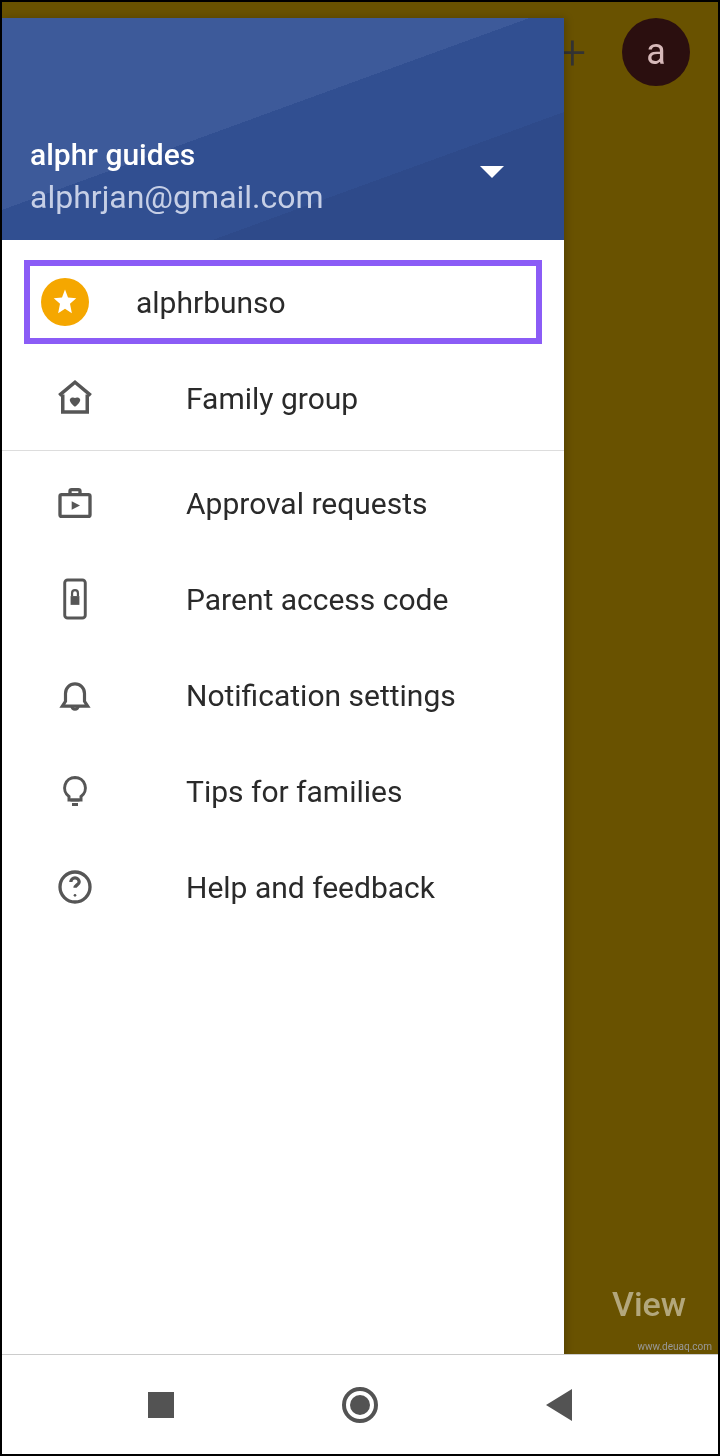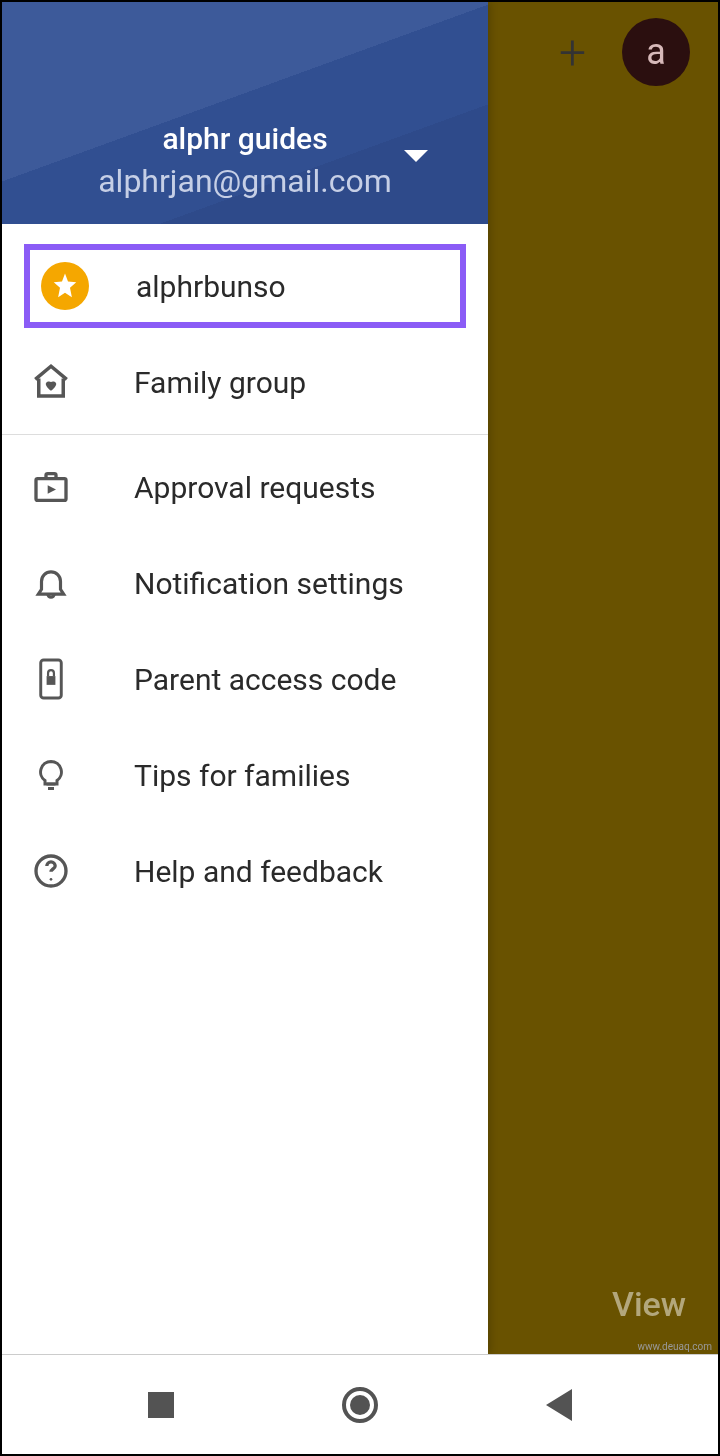--- a/index.html
+++ b/index.html
@@ -4,29 +4,29 @@
 <style>
   * { box-sizing: border-box; margin: 0; padding: 0; }
   html, body { width: 720px; height: 1456px; font-family: Roboto, Arial, sans-serif; background: #fff; }
   .frame { width: 720px; height: 1456px; position: relative; border: 2px solid #000; overflow: hidden; }
   .scrim { position: absolute; inset: 0; background: #695200; }
   .topbar { position: absolute; top: 0; left: 0; right: 0; height: 100px; display: flex; align-items: center; justify-content: flex-end; padding: 0 28px; gap: 36px; }
   .topbar .plus { font-size: 48px; color: #333; font-weight: 300; }
   .avatar-top { width: 68px; height: 68px; border-radius: 50%; background: #2b0f0f; color: #d7b9b9; display: flex; align-items: center; justify-content: center; font-size: 36px; }
   .view-btn { position: absolute; bottom: 130px; right: 32px; color: #b3a77c; font-size: 34px; font-weight: 500; }
 
-  .drawer { position: absolute; top: 0; left: 0; width: 486px; height: calc(100% - 100px); background: #fff; box-shadow: 2px 0 8px rgba(0,0,0,0.2); display: flex; flex-direction: column; text-align: center; }
+  .drawer { position: absolute; top: 16px; left: 0; width: 562px; height: calc(100% - 100px); background: #fff; box-shadow: 2px 0 8px rgba(0,0,0,0.2); display: flex; flex-direction: column; }
   .drawer-header { height: 222px; background: linear-gradient(160deg, #3d5a9a 0%, #3d5a9a 45%, #314f91 45%, #314f91 70%, #2e4a8a 70%); color: #fff; display: flex; align-items: flex-end; padding: 0 28px 24px 28px; position: relative; }
   .account-block { flex: 1; }
   .account-name { font-size: 30px; font-weight: 500; color: #fff; margin-bottom: 6px; }
   .account-email { font-size: 32px; color: #c6cfe6; font-weight: 400; }
   .dropdown-arrow { position: absolute; right: 60px; bottom: 62px; width: 0; height: 0; border-left: 12px solid transparent; border-right: 12px solid transparent; border-top: 12px solid #fff; }
 
   .drawer-items { flex: 1; overflow: hidden; }
-  .item { height: 96px; display: flex; align-items: center; padding: 0 22px; gap: 56px; }
+  .item { height: 96px; display: flex; align-items: center; padding: 0 22px; gap: 84px; margin-left: 24px; }
   .item.highlighted { border: 6px solid #8b5cf6; margin: 20px 22px 6px 22px; padding: 0 8px; height: 84px; gap: 44px; }
   .item .icon-slot { width: 54px; display: flex; justify-content: center; align-items: center; color: #565656; }
   .item.highlighted .icon-slot { width: 54px; }
   .item .label { font-size: 30px; color: #2a2a2a; font-weight: 400; }
   .divider { height: 1px; background: #ddd; margin: 4px 0; }
 
   .star-badge { width: 48px; height: 48px; border-radius: 50%; background: #f5a700; display: flex; align-items: center; justify-content: center; }
   .star-badge svg { width: 30px; height: 30px; }
 
   .navbar { position: absolute; bottom: 0; left: 0; right: 0; height: 100px; background: #fff; display: flex; align-items: center; justify-content: space-around; padding: 0 60px; border-top: 1px solid #ccc; }
@@ -92,37 +92,37 @@
               <rect x="3" y="7" width="18" height="13" rx="1"></rect>
               <path d="M9 7V5a1 1 0 0 1 1-1h4a1 1 0 0 1 1 1v2"></path>
               <path d="M10 11l5 2.5-5 2.5z" fill="#565656" stroke="none"></path>
             </svg>
         </div>
         <span class="label">Approval requests</span>
       </div>
 
       <div class="item">
         <div class="icon-slot">
-          <svg width="38" height="42" viewBox="0 0 24 24" fill="none" stroke="#565656" stroke-width="2">
-              <path d="M18 16v-5a6 6 0 0 0-12 0v5l-2 3h16z"></path>
-              <path d="M10 19a2 2 0 0 0 4 0"></path>
-            </svg>
-        </div>
-        <span class="label">Notification settings</span>
-      </div>
-
-      <div class="item">
-        <div class="icon-slot">
           <svg width="36" height="44" viewBox="0 0 24 30" fill="none" stroke="#565656" stroke-width="2">
               <rect x="5" y="2" width="14" height="26" rx="2"></rect>
               <rect x="9" y="13" width="6" height="6" fill="#565656" stroke="none"></rect>
               <path d="M10 13v-2a2 2 0 0 1 4 0v2" stroke-width="1.5"></path>
             </svg>
         </div>
         <span class="label">Parent access code</span>
+      </div>
+
+      <div class="item">
+        <div class="icon-slot">
+          <svg width="38" height="42" viewBox="0 0 24 24" fill="none" stroke="#565656" stroke-width="2">
+              <path d="M18 16v-5a6 6 0 0 0-12 0v5l-2 3h16z"></path>
+              <path d="M10 19a2 2 0 0 0 4 0"></path>
+            </svg>
+        </div>
+        <span class="label">Notification settings</span>
       </div>
 
       <div class="item">
         <div class="icon-slot">
           <svg width="36" height="42" viewBox="0 0 24 24" fill="none" stroke="#565656" stroke-width="2">
               <path d="M9 18h6"></path>
               <path d="M12 3a7 7 0 0 0-4 12.7V18h8v-2.3A7 7 0 0 0 12 3z"></path>
               <path d="M10 21h4"></path>
             </svg>
         </div>

